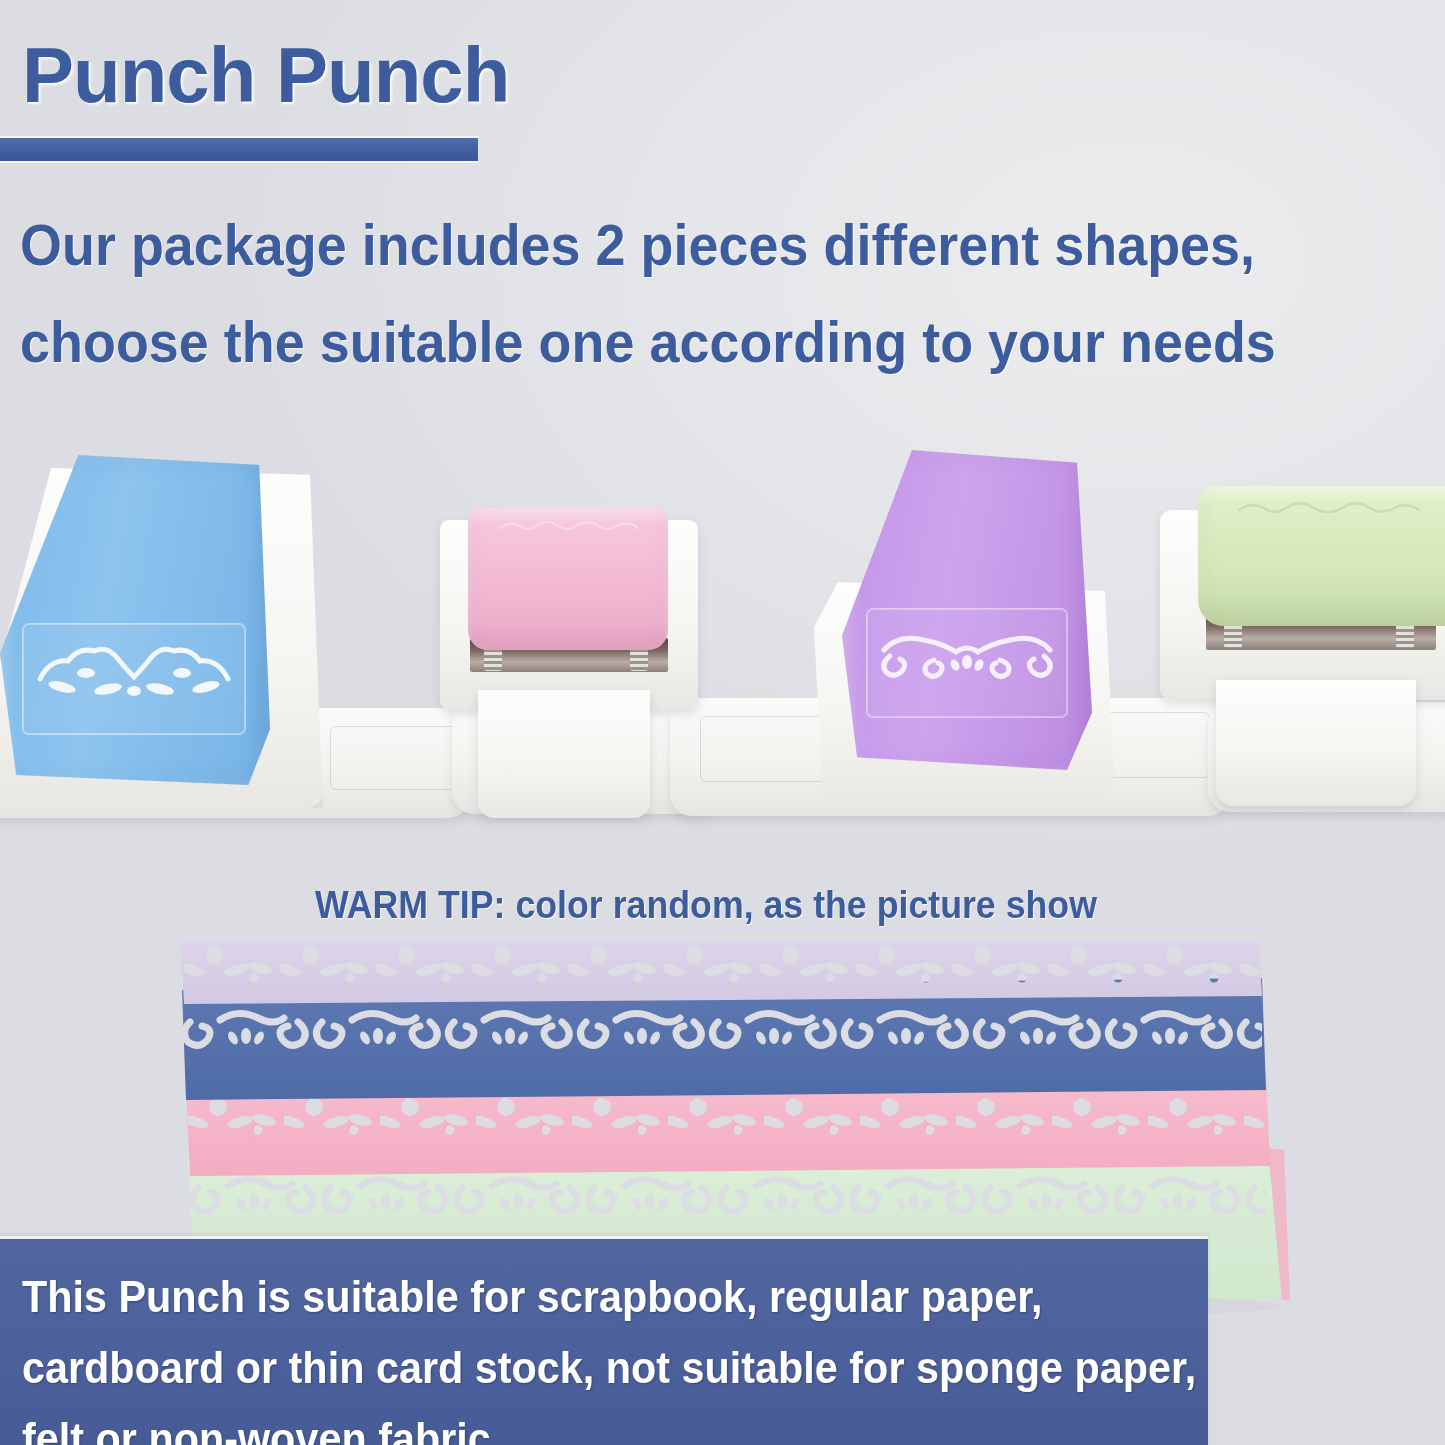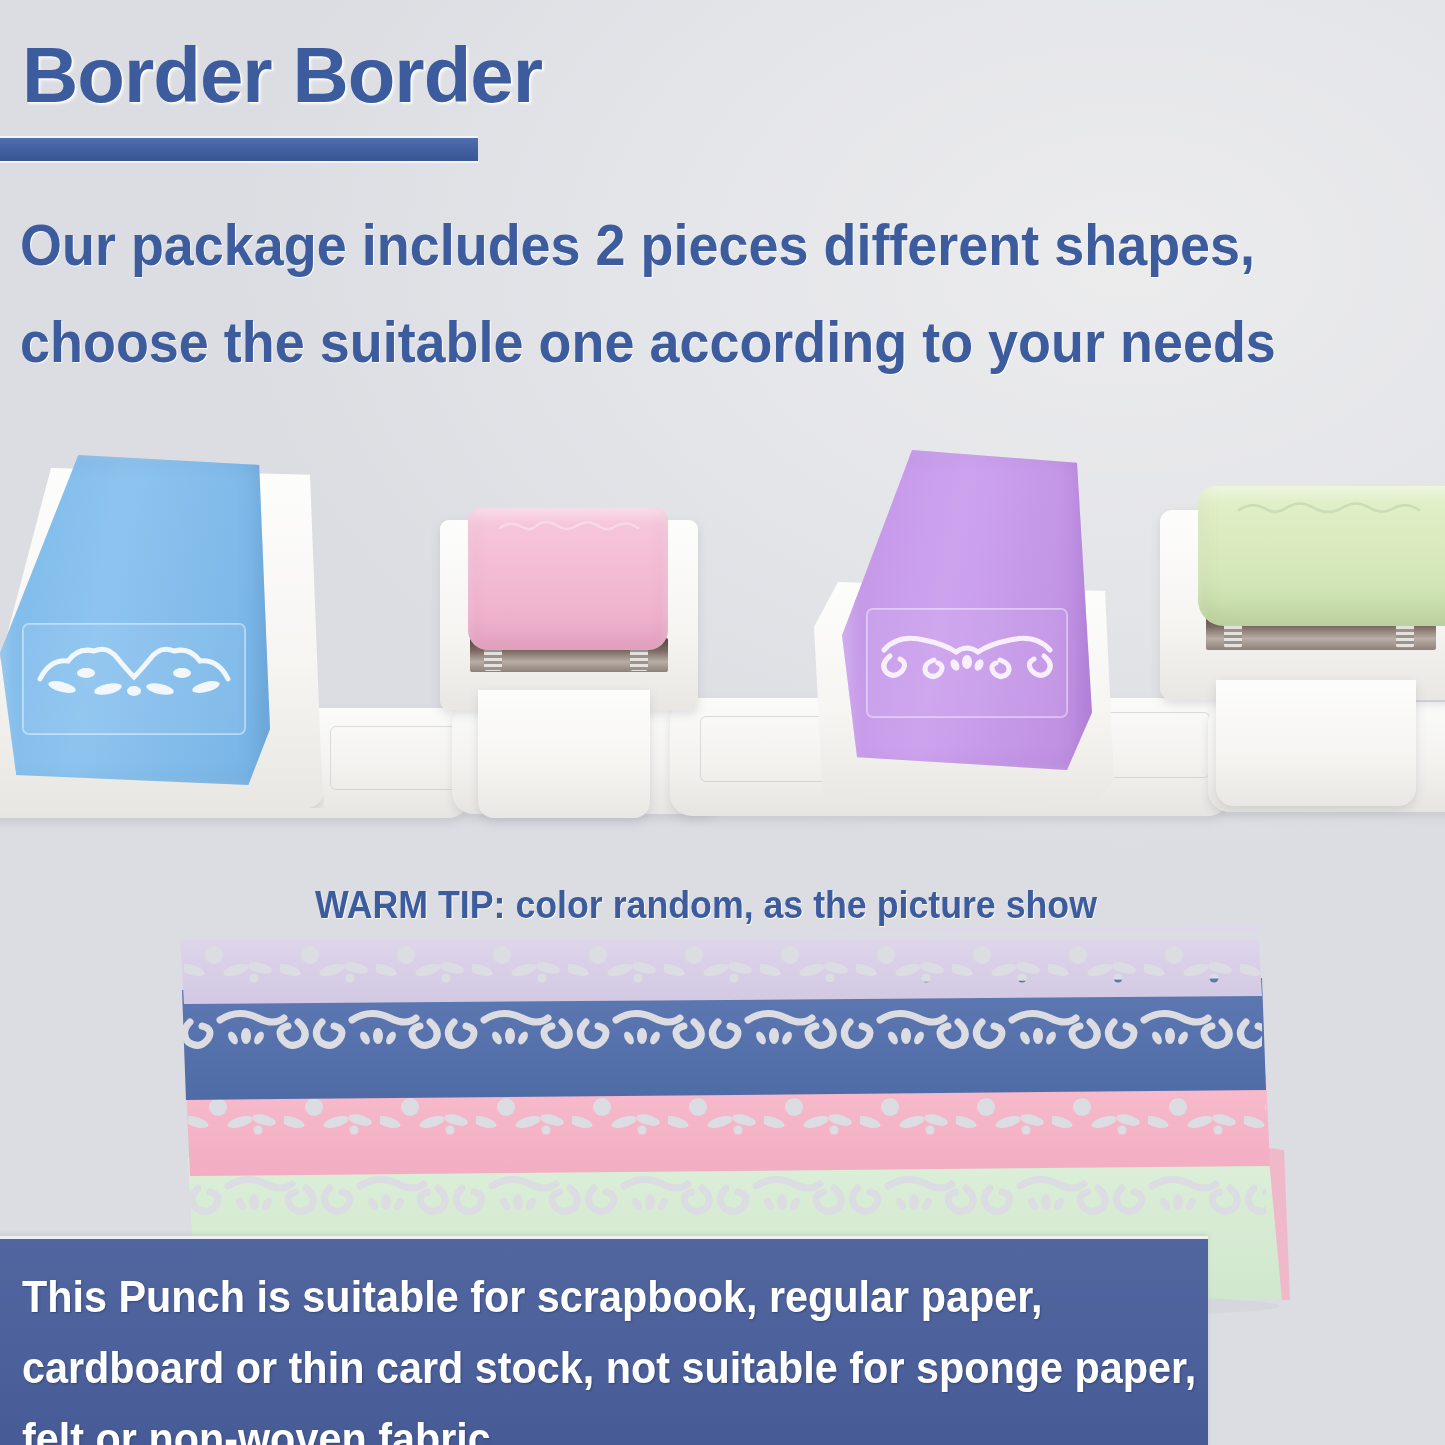--- a/index.html
+++ b/index.html
@@ -111,21 +111,21 @@
     transform:scaleX(.94);transform-origin:left top;
     text-shadow:1px 1px 2px rgba(30,40,70,.45);
   }
   .banner-text div{white-space:nowrap;}
 </style>
 </head>
 <body>
 
 <div class="canvas">
 
-  <div class="title">Border Border</div>
+  <div class="title">Punch Punch</div>
   <div class="title-rule"></div>
 
   <div class="subtitle">
     <div>Our package includes 2 pieces different shapes,</div>
     <div>choose the suitable one according to your needs</div>
   </div>
 
   <div class="photo">
 
     <div class="deck" style="left:-40px;top:278px;width:510px;height:110px;"></div>

